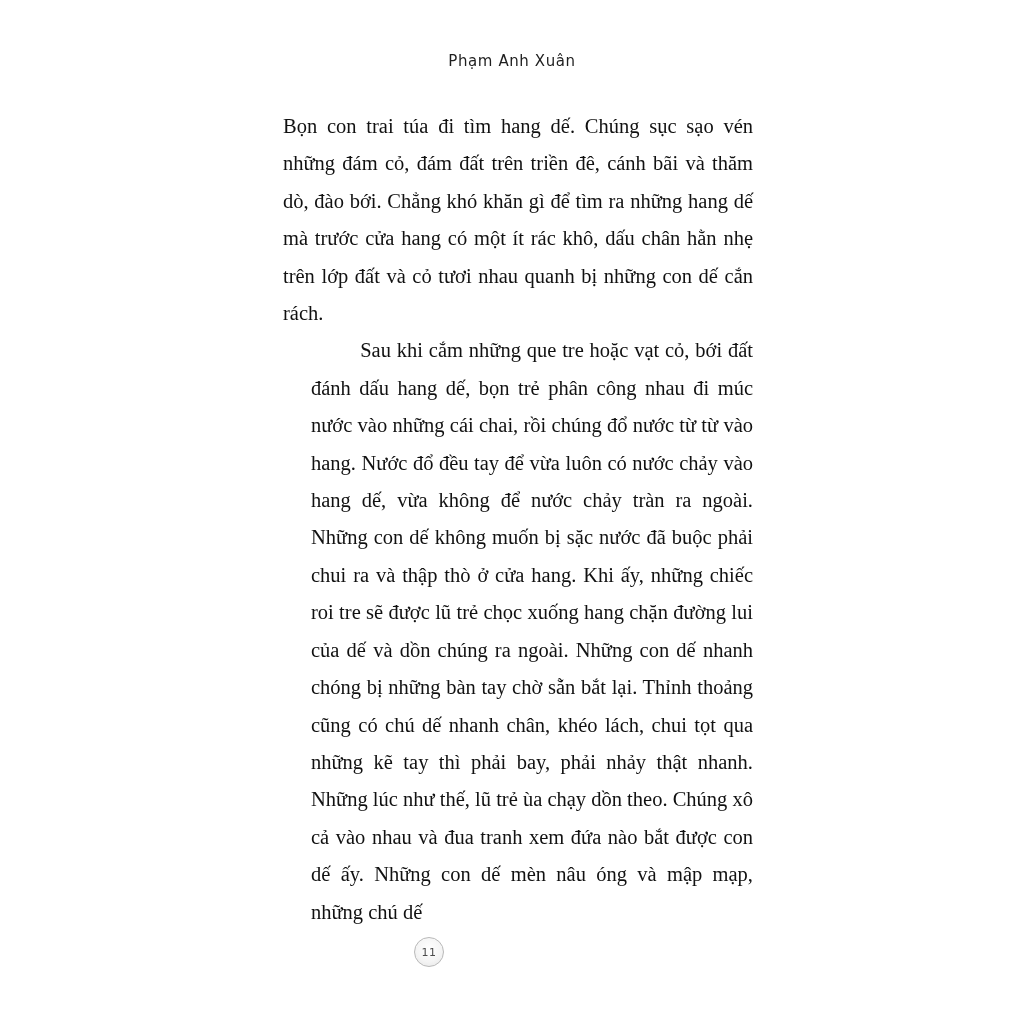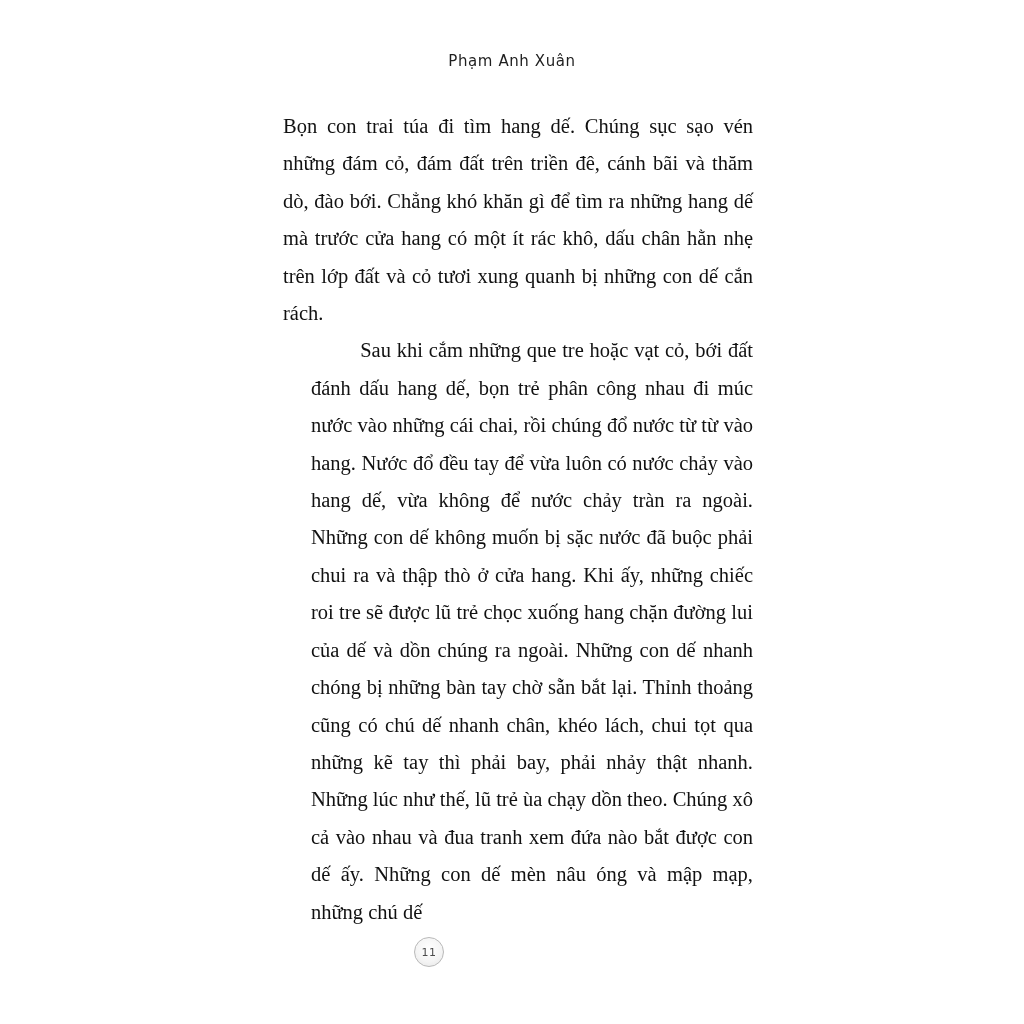--- a/index.html
+++ b/index.html
@@ -94,21 +94,21 @@
   }
 </style>
 </head>
 <body>
 
 <div class="page">
 
   <div class="running-head">Phạm Anh Xuân</div>
 
   <div class="text-column">
-    <p class="body-par">Bọn con trai túa đi tìm hang dế. Chúng sục sạo vén những đám cỏ, đám đất trên triền đê, cánh bãi và thăm dò, đào bới. Chẳng khó khăn gì để tìm ra những hang dế mà trước cửa hang có một ít rác khô, dấu chân hằn nhẹ trên lớp đất và cỏ tươi xung quanh bị những con dế cắn rách.</p>
+    <p class="body-par">Bọn con trai túa đi tìm hang dế. Chúng sục sạo vén những đám cỏ, đám đất trên triền đê, cánh bãi và thăm dò, đào bới. Chẳng khó khăn gì để tìm ra những hang dế mà trước cửa hang có một ít rác khô, dấu chân hằn nhẹ trên lớp đất và cỏ tươi nhau quanh bị những con dế cắn rách.</p>
     <p class="body-par indent">Sau khi cắm những que tre hoặc vạt cỏ, bới đất đánh dấu hang dế, bọn trẻ phân công nhau đi múc nước vào những cái chai, rồi chúng đổ nước từ từ vào hang. Nước đổ đều tay để vừa luôn có nước chảy vào hang dế, vừa không để nước chảy tràn ra ngoài. Những con dế không muốn bị sặc nước đã buộc phải chui ra và thập thò ở cửa hang. Khi ấy, những chiếc roi tre sẽ được lũ trẻ chọc xuống hang chặn đường lui của dế và dồn chúng ra ngoài. Những con dế nhanh chóng bị những bàn tay chờ sẵn bắt lại. Thỉnh thoảng cũng có chú dế nhanh chân, khéo lách, chui tọt qua những kẽ tay thì phải bay, phải nhảy thật nhanh. Những lúc như thế, lũ trẻ ùa chạy dồn theo. Chúng xô cả vào nhau và đua tranh xem đứa nào bắt được con dế ấy. Những con dế mèn nâu óng và mập mạp, những chú dế</p>
   </div>
 
   <div class="folio">
     <span class="folio-badge">
       <span class="folio-num">11</span>
     </span>
   </div>
 
 </div>

